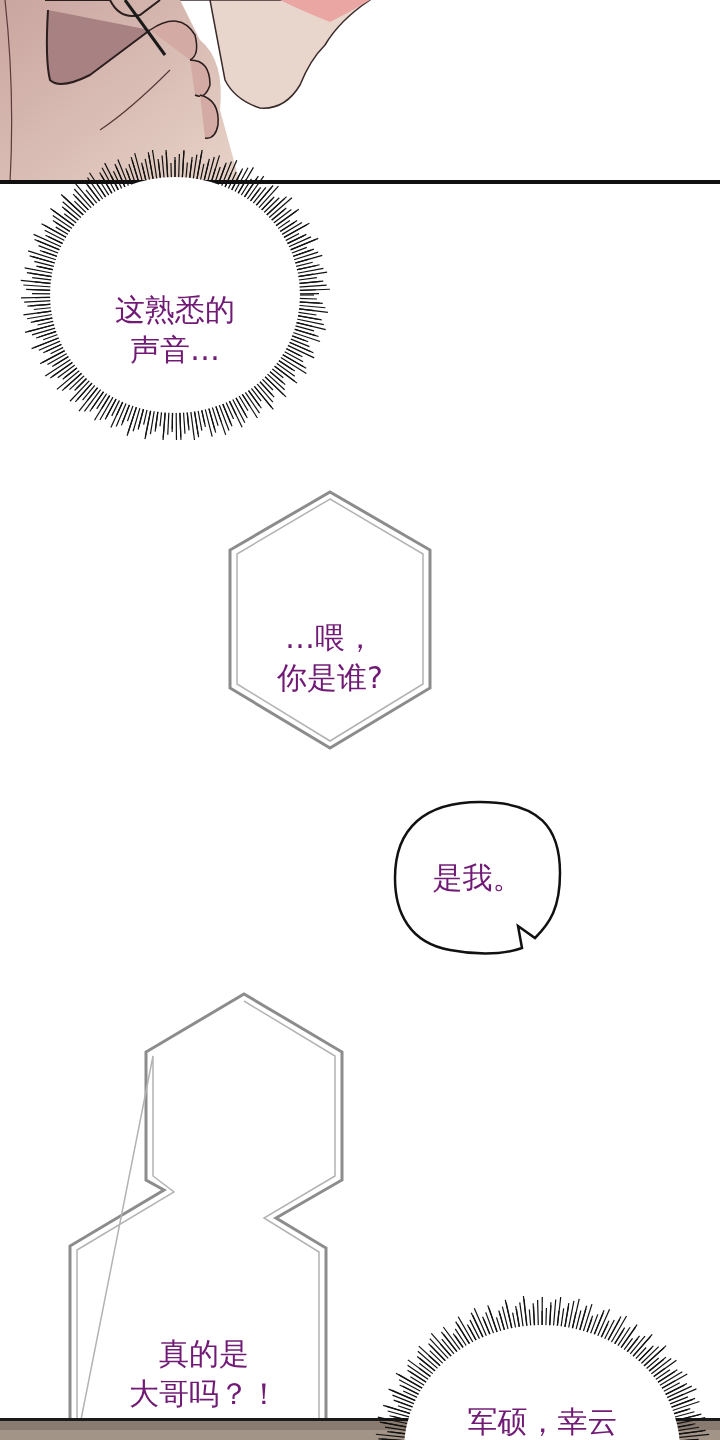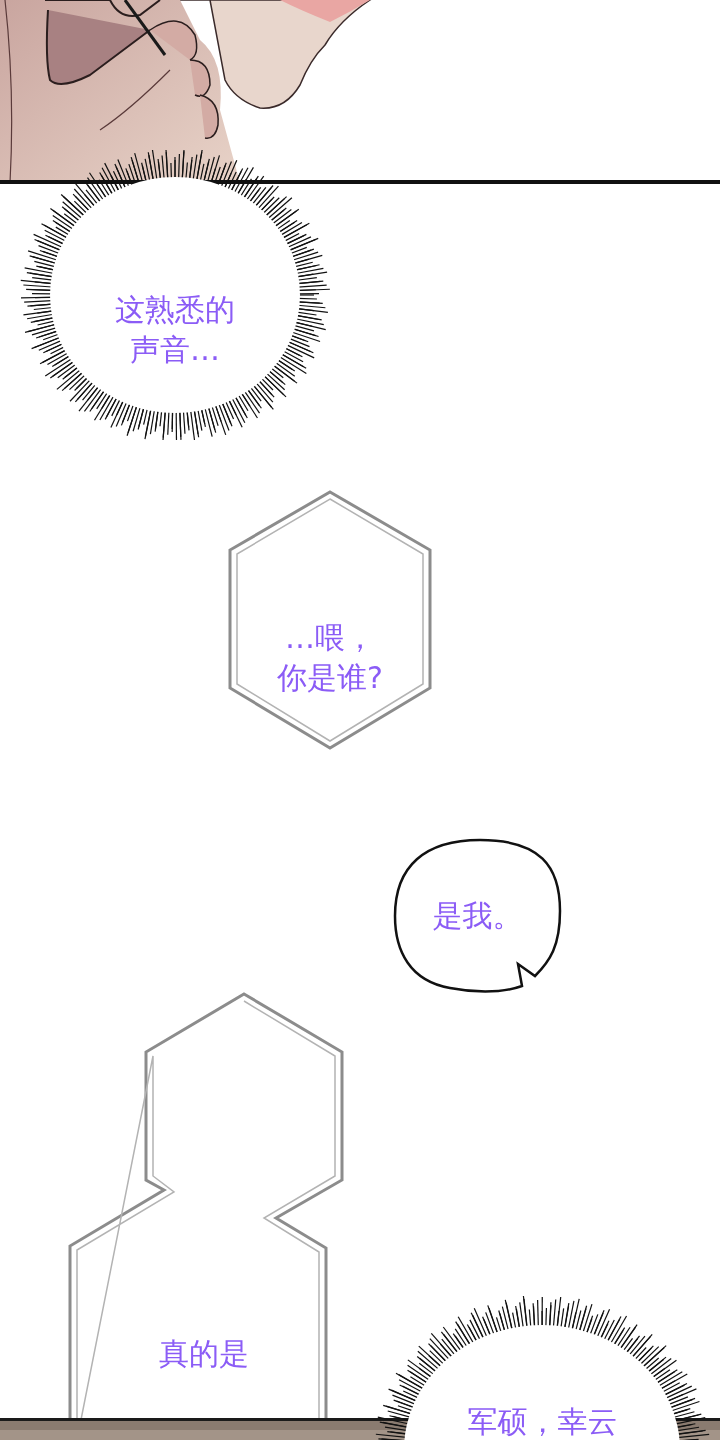--- a/index.html
+++ b/index.html
@@ -1,21 +1,21 @@
 <!DOCTYPE html>
 <html><head>
 <meta charset="utf-8">
 <style>
   html, body { margin:0; padding:0; }
   body { width:720px; height:1440px; position:relative; overflow:hidden; background:#ffffff;
          font-family:"DejaVu Sans","Liberation Sans",sans-serif; }
   .abs { position:absolute; }
   .panel-top { left:0; top:0; width:720px; height:183px; overflow:hidden; background:#fff; }
   .panel-border { left:0; top:180px; width:720px; height:4px; background:#111; }
-  .bubble-text { position:absolute; color:#8b5cf6; font-size:30px; line-height:40px; text-align:center; font-weight:500; white-space:pre-line; }
+  .bubble-text { position:absolute; color:#701a75; font-size:30px; line-height:40px; text-align:center; font-weight:500; white-space:pre-line; }
   .floor { left:0; top:1418px; width:720px; height:22px; background:#8a7b70; border-top:3px solid #1a1a1a; }
   .floor-stripe { left:0; top:1430px; width:720px; height:10px; background:#a39488; }
 </style>
 </head>
 <body>
 
 <div class="abs panel-top">
   <svg width="720" height="183" viewBox="0 0 720 183">
     <defs>
       <linearGradient id="sk" x1="0" y1="0" x2="1" y2="1">
@@ -378,34 +378,34 @@
 <div class="abs" style="left:226px;top:488px;width:208px;height:264px;">
   <svg width="208" height="264" viewBox="0 0 208 264">
     <polygon points="104,4 204,62 204,200 104,260 4,200 4,62" fill="#fff" stroke="#8c8c8c" stroke-width="3"></polygon>
     <polygon points="104,11 197,66 197,196 104,253 11,196 11,66" fill="none" stroke="#b3b3b3" stroke-width="1.5"></polygon>
   </svg>
   <div class="bubble-text" style="left:14px;top:90px;width:180px;">
     <span>…喂，</span><br><span>你是谁?</span>
   </div>
 </div>
 
-<div class="abs" style="left:390px;top:836px;width:175px;height:160px;">
+<div class="abs" style="left:390px;top:798px;width:175px;height:160px;">
   <svg width="175" height="160" viewBox="0 0 175 160">
     <path d="M90 4 C150 4 170 30 170 75 C170 110 160 125 145 140 L128 128 L132 150 C110 158 80 156 60 152 C20 145 5 115 5 80 C5 30 35 4 90 4 Z" fill="#fff" stroke="#111" stroke-width="2.5"></path>
   </svg>
   <div class="bubble-text" style="left:20px;top:60px;width:135px;">是我。</div>
 </div>
 
 <div class="abs" style="left:64px;top:990px;width:280px;height:450px;">
   <svg width="280" height="450" viewBox="0 0 280 450">
     <path d="M180 4 L278 62 L278 190 L212 228 L262 258 L262 450 L6 450 L6 256 L100 200 L82 190 L82 62 Z" fill="#fff" stroke="#8c8c8c" stroke-width="3"></path>
     <path d="M180 11 L271 66 L271 186 L200 228 L255 262 L255 450 M13 450 L13 260 L110 202 L89 186 L89 66 Z" fill="none" stroke="#b3b3b3" stroke-width="1.5"></path>
   </svg>
   <div class="bubble-text" style="left:30px;top:304px;width:220px;">
-    <span>真的是</span><br>
+    <span>真的是</span><br><span>大哥吗？！</span>
   </div>
 </div>
 
 <div class="abs floor"></div>
 <div class="abs floor-stripe"></div>
 
 <div class="abs" style="left:370px;top:1290px;width:345px;height:300px;">
   <svg width="345" height="300" viewBox="0 0 345 300">
     <g stroke="#111" stroke-width="1.2" id="spikes2">
         <line x1="308" y1="160" x2="324" y2="160"></line>

